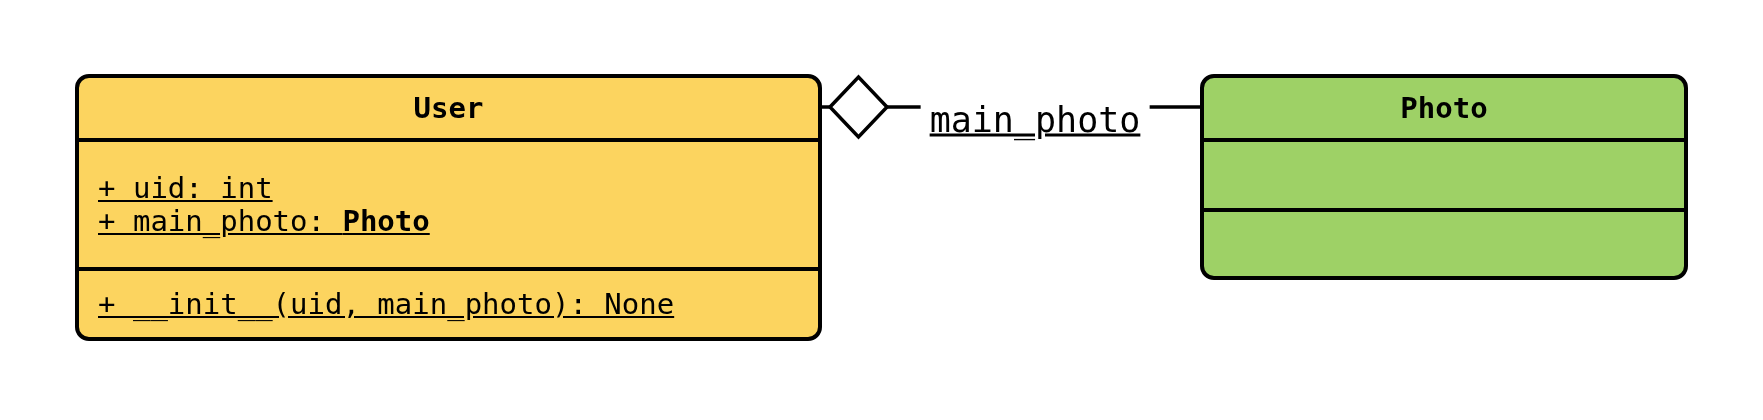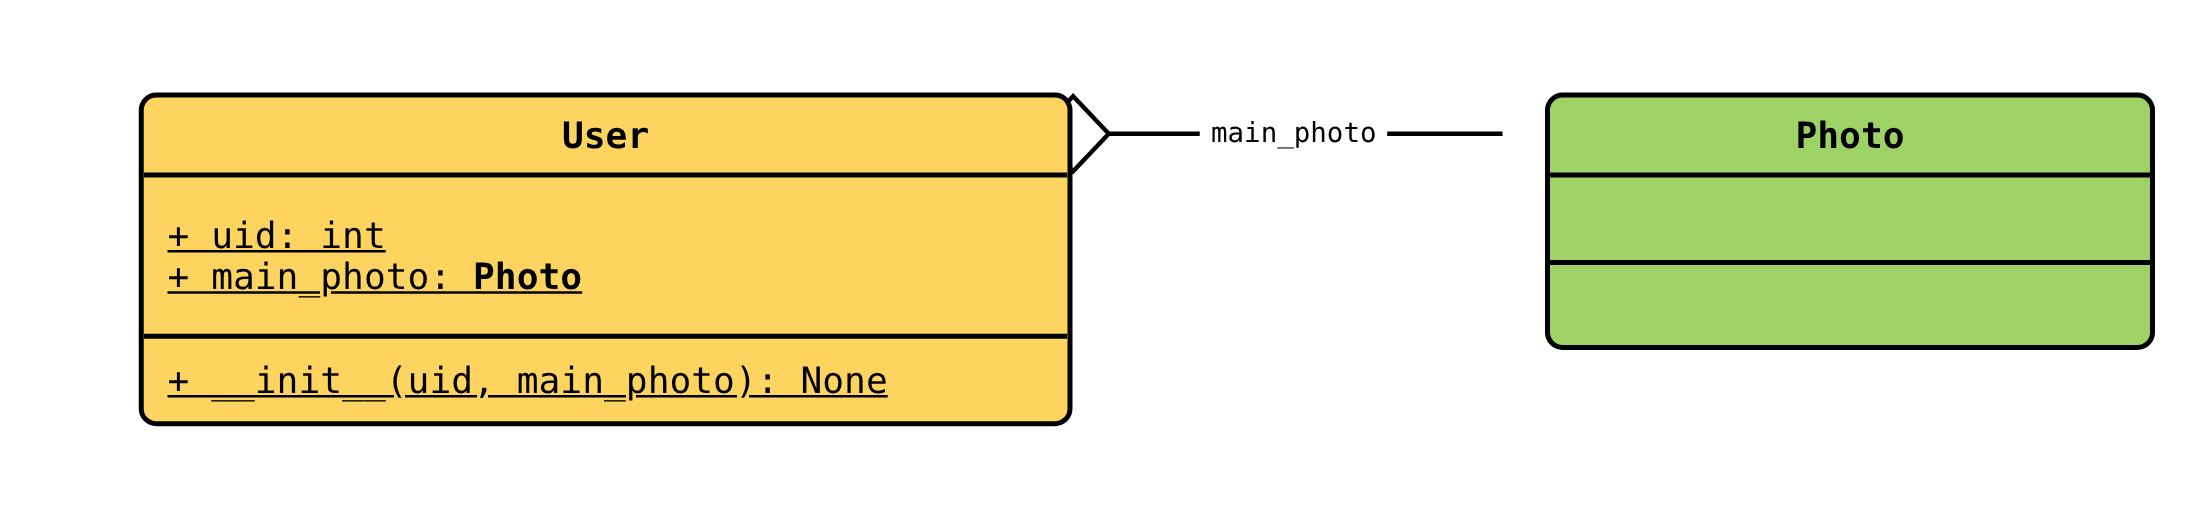--- a/index.html
+++ b/index.html
@@ -21,21 +21,20 @@
     overflow: hidden;
   }
 
   .class-box {
     position: absolute;
     border: 4px solid var(--stroke);
     border-radius: 14px;
     display: flex;
     flex-direction: column;
     overflow: hidden;
-    margin-left: 36px;
   }
   .box-user  { left: 75px;   top: 74px; width: 747px; height: 267px; background: var(--user-fill); }
   .box-photo { left: 1200px; top: 74px; width: 488px; height: 206px; background: var(--photo-fill); }
 
   .compartment {
     display: flex;
     flex-direction: column;
     justify-content: center;
     flex: none;
   }
@@ -63,27 +62,28 @@
 
   .relation-svg {
     position: absolute;
     left: 0; top: 0;
     width: 1763px; height: 420px;
     pointer-events: none;
   }
   .relation-label {
     position: absolute;
     left: 1035px;
-    top: 107px;
+    top: 120px;
     transform: translate(-50%, -50%);
     background: var(--canvas-bg);
     padding: 0 9px;
-    font-size: 22px;
+    font-size: 35px;
     line-height: 33px;
     white-space: pre;
+    text-decoration: underline;
   }
 </style>
 </head>
 <body>
 
 <div class="canvas">
 
   <svg class="relation-svg" viewBox="0 0 1763 420" xmlns="http://www.w3.org/2000/svg">
     <line x1="820" y1="107" x2="1202" y2="107" stroke="#000000" stroke-width="3.5"></line>
     <polygon points="830,107 858.5,77 887,107 858.5,137" fill="#ffffff" stroke="#000000" stroke-width="3.5"></polygon>

